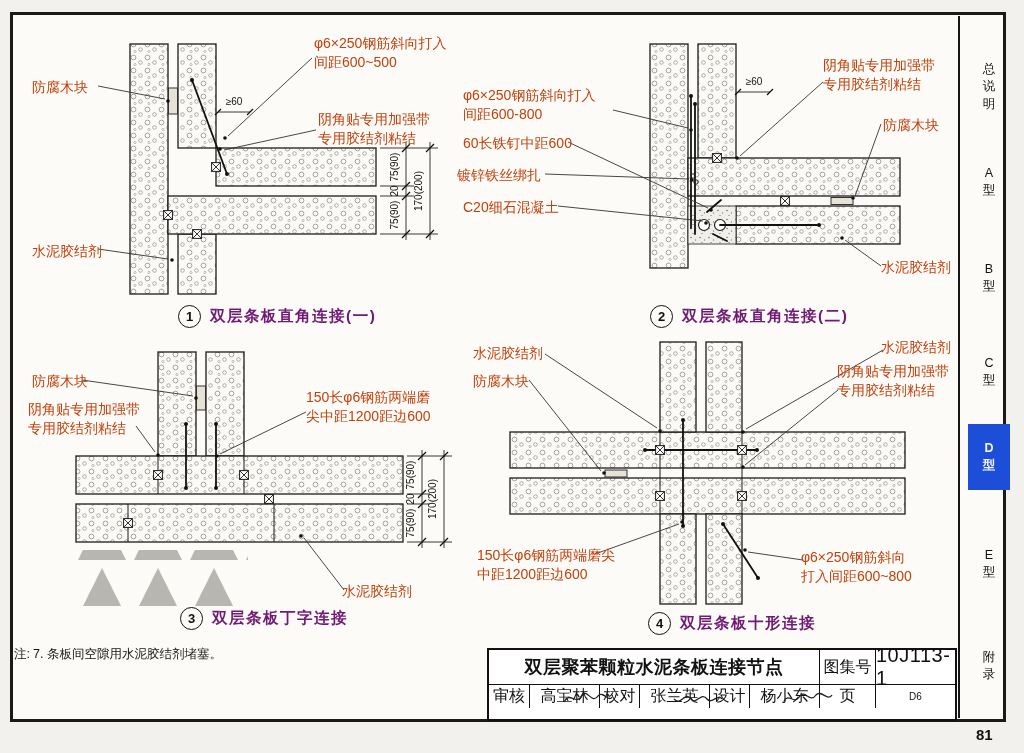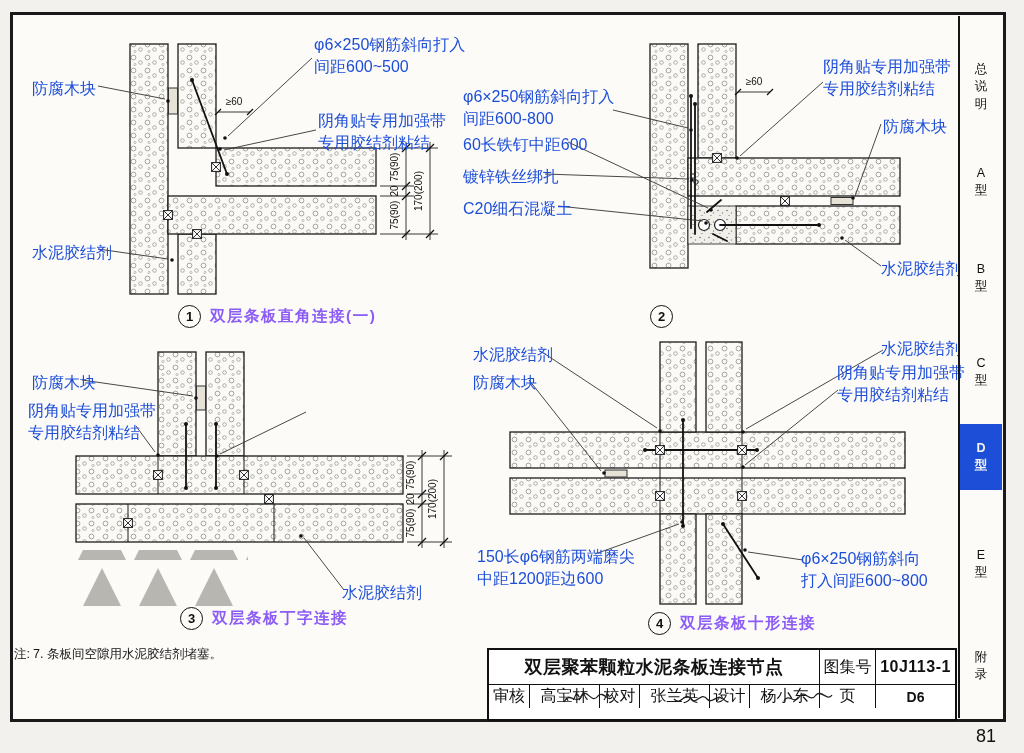--- a/index.html
+++ b/index.html
@@ -12,46 +12,46 @@
   .wood{fill:#e7e2d6;stroke:#333;stroke-width:1}
   .conc{fill:url(#pfine);stroke:#333;stroke-width:0.9}
   .jline{stroke:#1c1c1c;stroke-width:1;fill:none}
   .bar{stroke:#111;stroke-width:1.8;stroke-linecap:round}
   .bardot{fill:#111}
   .leader{stroke:#333;stroke-width:0.9;fill:none}
   .ldot{fill:#111}
   .dim{stroke:#222;stroke-width:0.9}
   .tick{stroke:#111;stroke-width:1.2}
   .dimtext{font-size:10px;fill:#111;font-family:"Liberation Sans",sans-serif}
-  .lbl{position:absolute;font-size:16px;line-height:1.35;color:#1d4ed8;white-space:nowrap}
+  .lbl{position:absolute;font-size:14px;line-height:1.35;color:#c2410c;white-space:nowrap}
   .lbl span{display:block}
   .cap{position:absolute;display:flex;align-items:center;gap:9px}
   .capnum{width:23px;height:23px;border:1.7px solid #111;border-radius:50%;display:flex;align-items:center;justify-content:center;font-size:13px;font-weight:bold;color:#111;background:#fcfbf8}
-  .captext{font-size:15.5px;font-weight:700;letter-spacing:1.5px;color:#8b5cf6}
+  .captext{font-size:15.5px;font-weight:700;letter-spacing:1.5px;color:#701a75}
   .notes{position:absolute;left:14px;top:645px;width:474px;font-size:12.5px;color:#141414;display:flex;line-height:1.5}
   .notes-label{margin-right:3px;flex:0 0 auto}
   .tb{position:absolute;left:487px;top:648px;width:470px;height:73px;border:2.5px solid #111;background:#fff}
   .tb-row{display:flex;width:100%}
   .tb-row1{height:34px}
   .tb-row2{height:24px;border-top:1.8px solid #111}
   .tb-cell{display:flex;align-items:center;justify-content:center;border-left:1.6px solid #111;height:100%;font-size:16px;color:#111}
   .tb-row .tb-cell:first-child{border-left:none}
   .tb-title{flex:0 0 330px;font-size:18px;font-weight:bold;letter-spacing:0.5px}
   .tb-atlas-label{flex:0 0 56px}
-  .tb-atlas-no{flex:1;font-size:16px;font-weight:bold;letter-spacing:0.5px}
+  .tb-atlas-no{flex:1;font-size:20px;font-weight:normal;letter-spacing:0.5px}
   .w40{flex:0 0 40px}.w70{flex:0 0 70px}
   .tb-page-label{flex:0 0 56px}
-  .tb-page-no{flex:1;font-size:14px;font-weight:bold}
+  .tb-page-no{flex:1;font-size:10px;font-weight:normal}
   .sig{position:absolute;pointer-events:none}
   .sidebar{position:absolute;left:958px;top:16px;width:44px;height:702px;border-left:2px solid #161616}
-  .tab{position:absolute;left:0;width:100%;display:flex;align-items:center;justify-content:center;cursor:pointer}
+  .tab{position:absolute;left:8px;width:100%;display:flex;align-items:center;justify-content:center;cursor:pointer}
   .tab span{display:block;width:15px;text-align:center;font-size:12.5px;line-height:1.4;word-break:break-all;color:#111}
   .tab.active{background:#1d4ed8}
   .tab.active span{color:#f4f4f2;font-weight:bold}
-  .pageno{position:absolute;left:976px;top:726px;font-size:18px;font-weight:normal;color:#111}
+  .pageno{position:absolute;left:976px;top:726px;font-size:15px;font-weight:bold;color:#111}
 </style>
 </head>
 <body>
 
 <div class="page">
 
   <svg width="0" height="0" style="position:absolute">
     <defs>
       <pattern id="pdots" width="14" height="13" patternUnits="userSpaceOnUse">
         <rect width="14" height="13" fill="#fbfaf6"></rect>
@@ -198,21 +198,21 @@
           <circle class="ldot" cx="398" cy="170" r="1.8"></circle>
         <path class="leader" d="M426,238 L390,212"></path>
           <circle class="ldot" cx="387" cy="210" r="1.8"></circle>
       </g>
     </svg>
     <div class="lbl" style="left:8px;top:58px">
       <span>φ6×250钢筋斜向打入</span>
       <span>间距600-800</span>
     </div>
     <div class="lbl" style="left:8px;top:106px">60长铁钉中距600</div>
-    <div class="lbl" style="left:8px;top:138px">镀锌铁丝绑扎</div>
+    <div class="lbl" style="left:2px;top:138px">镀锌铁丝绑扎</div>
     <div class="lbl" style="left:8px;top:170px">C20细石混凝土</div>
     <div class="lbl" style="left:368px;top:28px">
       <span>阴角贴专用加强带</span>
       <span>专用胶结剂粘结</span>
     </div>
     <div class="lbl" style="left:428px;top:88px">防腐木块</div>
     <div class="lbl" style="left:426px;top:230px">水泥胶结剂</div>
   </div>
 
   <div class="fig" style="left:18px;top:338px;width:445px;height:278px">
@@ -272,20 +272,24 @@
         <text class="dimtext" transform="rotate(-90 396 161)" x="396" y="161" text-anchor="middle">20</text>
         <text class="dimtext" transform="rotate(-90 396 185)" x="396" y="185" text-anchor="middle">75(90)</text>
         <text class="dimtext" transform="rotate(-90 418 161)" x="418" y="161" text-anchor="middle">170(200)</text>
       </g>
     </svg>
     <div class="lbl" style="left:14px;top:34px">防腐木块</div>
     <div class="lbl" style="left:10px;top:62px">
       <span>阴角贴专用加强带</span>
       <span>专用胶结剂粘结</span>
     </div>
+    <div class="lbl" style="left:288px;top:50px">
+      <span>150长φ6钢筋两端磨</span>
+      <span>尖中距1200距边600</span>
+    </div>
     <div class="lbl" style="left:324px;top:244px">水泥胶结剂</div>
   </div>
 
   <div class="fig" style="left:455px;top:332px;width:500px;height:285px">
     <svg width="500" height="285" viewBox="0 0 500 285">
       <g>
         <rect class="panel" x="55" y="100" width="395" height="36"></rect>
         <rect class="panel" x="55" y="146" width="395" height="36"></rect>
         <rect class="panel" x="205" y="10" width="36" height="90"></rect>
         <rect class="panel" x="251" y="10" width="36" height="90"></rect>
@@ -345,20 +349,21 @@
       <span>打入间距600~800</span>
     </div>
   </div>
 
   <div class="cap" style="left:178px;top:305px">
     <span class="capnum">1</span>
     <span class="captext">双层条板直角连接(一)</span>
   </div>
   <div class="cap" style="left:650px;top:305px">
     <span class="capnum">2</span>
+    <span class="captext">双层条板直角连接(二)</span>
   </div>
   <div class="cap" style="left:180px;top:607px">
     <span class="capnum">3</span>
     <span class="captext">双层条板丁字连接</span>
   </div>
   <div class="cap" style="left:648px;top:612px">
     <span class="capnum">4</span>
     <span class="captext">双层条板十形连接</span>
   </div>
 

